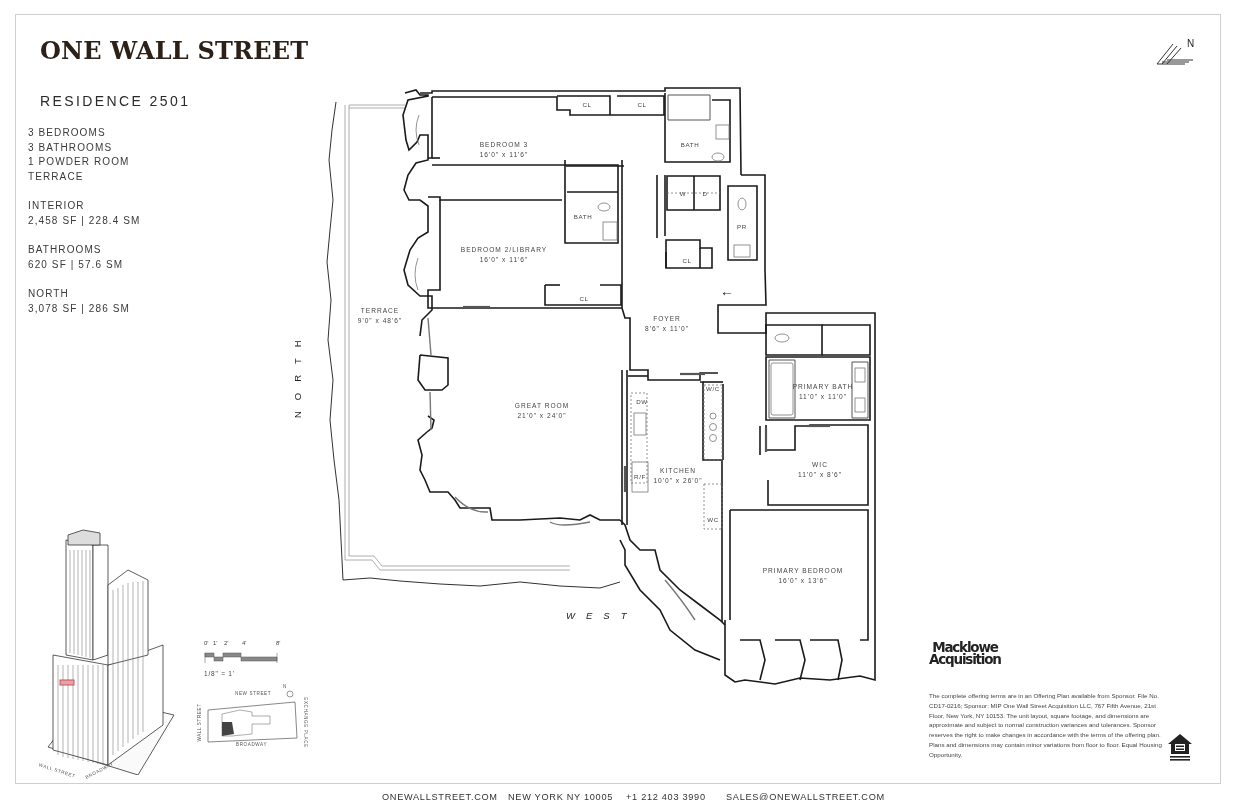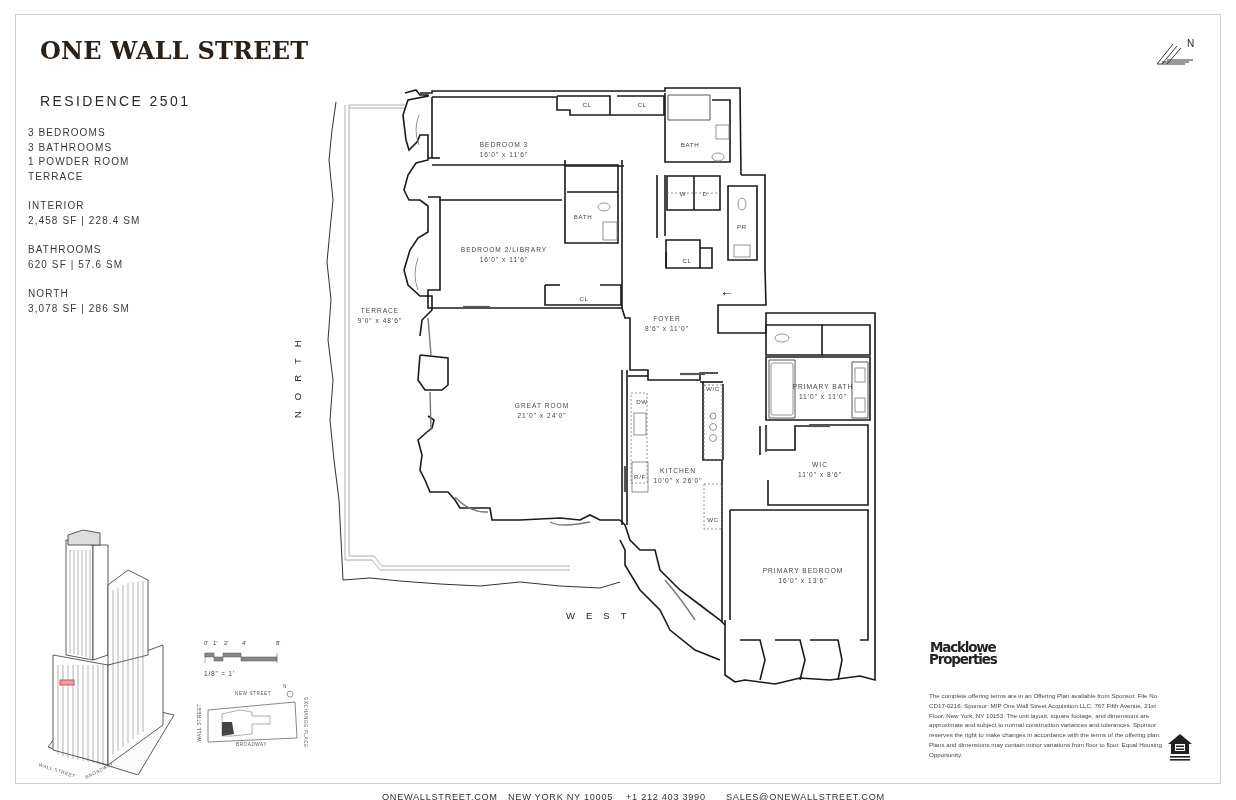--- a/index.html
+++ b/index.html
@@ -232,21 +232,21 @@
 <div class="fixture-label" style="left:705px;top:190px;">D</div>
 <div class="fixture-label" style="left:742px;top:223px;">PR</div>
 <div class="fixture-label" style="left:687px;top:257px;">CL</div>
 <div class="fixture-label" style="left:584px;top:295px;">CL</div>
 <div class="fixture-label" style="left:642px;top:398px;">DW</div>
 <div class="fixture-label" style="left:640px;top:473px;">R/F</div>
 <div class="fixture-label" style="left:713px;top:385px;">W/C</div>
 <div class="fixture-label" style="left:713px;top:516px;">WC</div>
 
 <div class="compass-north" style="top:418px;">NORTH</div>
-<div class="compass-label" style="left:566px;top:610px;">WEST</div>
+<div class="compass-label" style="left:566px;top:610px;font-style:italic;">WEST</div>
 <div class="entry-arrow">←</div>
 
 <svg style="position:absolute;left:38px;top:525px;width:150px;height:250px;" viewBox="0 0 150 250">
   <g fill="#fff" stroke="#333" stroke-width="0.8">
     <path d="M10 222 L100 250 L136 190 L50 170 Z" fill="#fafafa"></path>
     <path d="M15 130 L15 225 L70 240 L70 140 Z"></path>
     <path d="M70 140 L70 240 L125 200 L125 120 Z"></path>
     <path d="M28 15 L28 130 L55 135 L55 20 Z"></path>
     <path d="M55 20 L55 135 L70 130 L70 20 Z"></path>
     <path d="M30 10 L45 5 L62 8 L62 20 L30 20 Z" fill="#ddd"></path>
@@ -292,21 +292,21 @@
 <div class="site-label" style="left:280px;top:720px;transform:rotate(90deg);">EXCHANGE PLACE</div>
 <div class="site-label" style="left:283px;top:684px;">N</div>
 
 <div class="footer" style="left:382px;">ONEWALLSTREET.COM</div>
 <div class="footer" style="left:508px;">NEW YORK NY 10005</div>
 <div class="footer" style="left:626px;text-decoration:underline;">+1 212 403 3990</div>
 <div class="footer" style="left:726px;">SALES@ONEWALLSTREET.COM</div>
 
 <div class="macklowe">
   <div>Macklowe</div>
-  <div>Properties</div>
+  <div>Acquisition</div>
 </div>
 <div class="disclaimer">The complete offering terms are in an Offering Plan available from Sponsor. File No. CD17-0216; Sponsor: MIP One Wall Street Acquisition LLC, 767 Fifth Avenue, 21st Floor, New York, NY 10153. The unit layout, square footage, and dimensions are approximate and subject to normal construction variances and tolerances. Sponsor reserves the right to make changes in accordance with the terms of the offering plan. Plans and dimensions may contain minor variations from floor to floor. Equal Housing Opportunity.</div>
 
 <svg class="eho" viewBox="0 0 28 30">
   <path d="M14 2 L26 12 L23 12 L23 22 L5 22 L5 12 L2 12 Z" fill="#222"></path>
   <rect x="9" y="12" width="10" height="7" fill="#fff"></rect>
   <rect x="10" y="13.5" width="8" height="1.5" fill="#222"></rect>
   <rect x="10" y="16.5" width="8" height="1.5" fill="#222"></rect>
   <rect x="4" y="24" width="20" height="1.6" fill="#222"></rect>
   <rect x="4" y="27" width="20" height="1.6" fill="#222"></rect>

